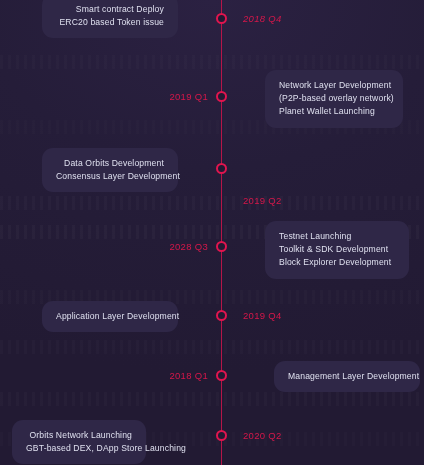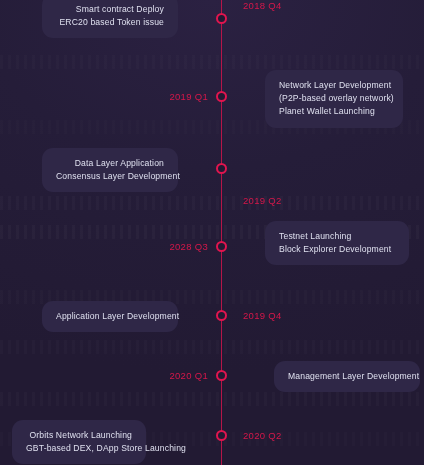--- a/index.html
+++ b/index.html
@@ -110,21 +110,21 @@
   #card-6 { left: 12px;  top: 420px; width: 134px; }
 
   #node-0 { top: 13px;  }
   #node-1 { top: 91px;  }
   #node-2 { top: 163px; }
   #node-3 { top: 241px; }
   #node-4 { top: 310px; }
   #node-5 { top: 370px; }
   #node-6 { top: 430px; }
 
-  #date-0 { top: 0;  }
+  #date-0 { top: 13px; font-style: italic;  }
   #date-1 { top: 91px;  }
   #date-2 { top: 163px; margin-top: 32px; }
   #date-3 { top: 241px; }
   #date-4 { top: 310px; }
   #date-5 { top: 370px; }
   #date-6 { top: 430px; }
 </style>
 </head>
 <body>
 
@@ -147,41 +147,42 @@
   <div class="node" id="node-3"></div>
   <div class="node" id="node-4"></div>
   <div class="node" id="node-5"></div>
   <div class="node" id="node-6"></div>
 
   <div class="date-label date-right" id="date-0">2018 Q4</div>
   <div class="date-label date-left" id="date-1">2019 Q1</div>
   <div class="date-label date-right" id="date-2">2019 Q2</div>
   <div class="date-label date-left" id="date-3">2028 Q3</div>
   <div class="date-label date-right" id="date-4">2019 Q4</div>
-  <div class="date-label date-left" id="date-5">2020 Q1</div>
+  <div class="date-label date-left" id="date-5">2018 Q1</div>
   <div class="date-label date-right" id="date-6">2020 Q2</div>
 
   <div class="card card-left" id="card-0">
     <span class="line">Smart contract Deploy</span>
     <span class="line">ERC20 based Token issue</span>
   </div>
 
   <div class="card card-right" id="card-1">
     <span class="line">Network Layer Development</span>
     <span class="line">(P2P-based overlay network)</span>
     <span class="line">Planet Wallet Launching</span>
   </div>
 
   <div class="card card-left" id="card-2">
-    <span class="line">Data Layer Application</span>
+    <span class="line">Data Orbits Development</span>
     <span class="line">Consensus Layer Development</span>
   </div>
 
   <div class="card card-right" id="card-3">
     <span class="line">Testnet Launching</span>
+    <span class="line">Toolkit &amp; SDK Development</span>
     <span class="line">Block Explorer Development</span>
   </div>
 
   <div class="card card-left" id="card-4">
     <span class="line">Application Layer Development</span>
   </div>
 
   <div class="card card-right" id="card-5">
     <span class="line">Management Layer Development</span>
   </div>

